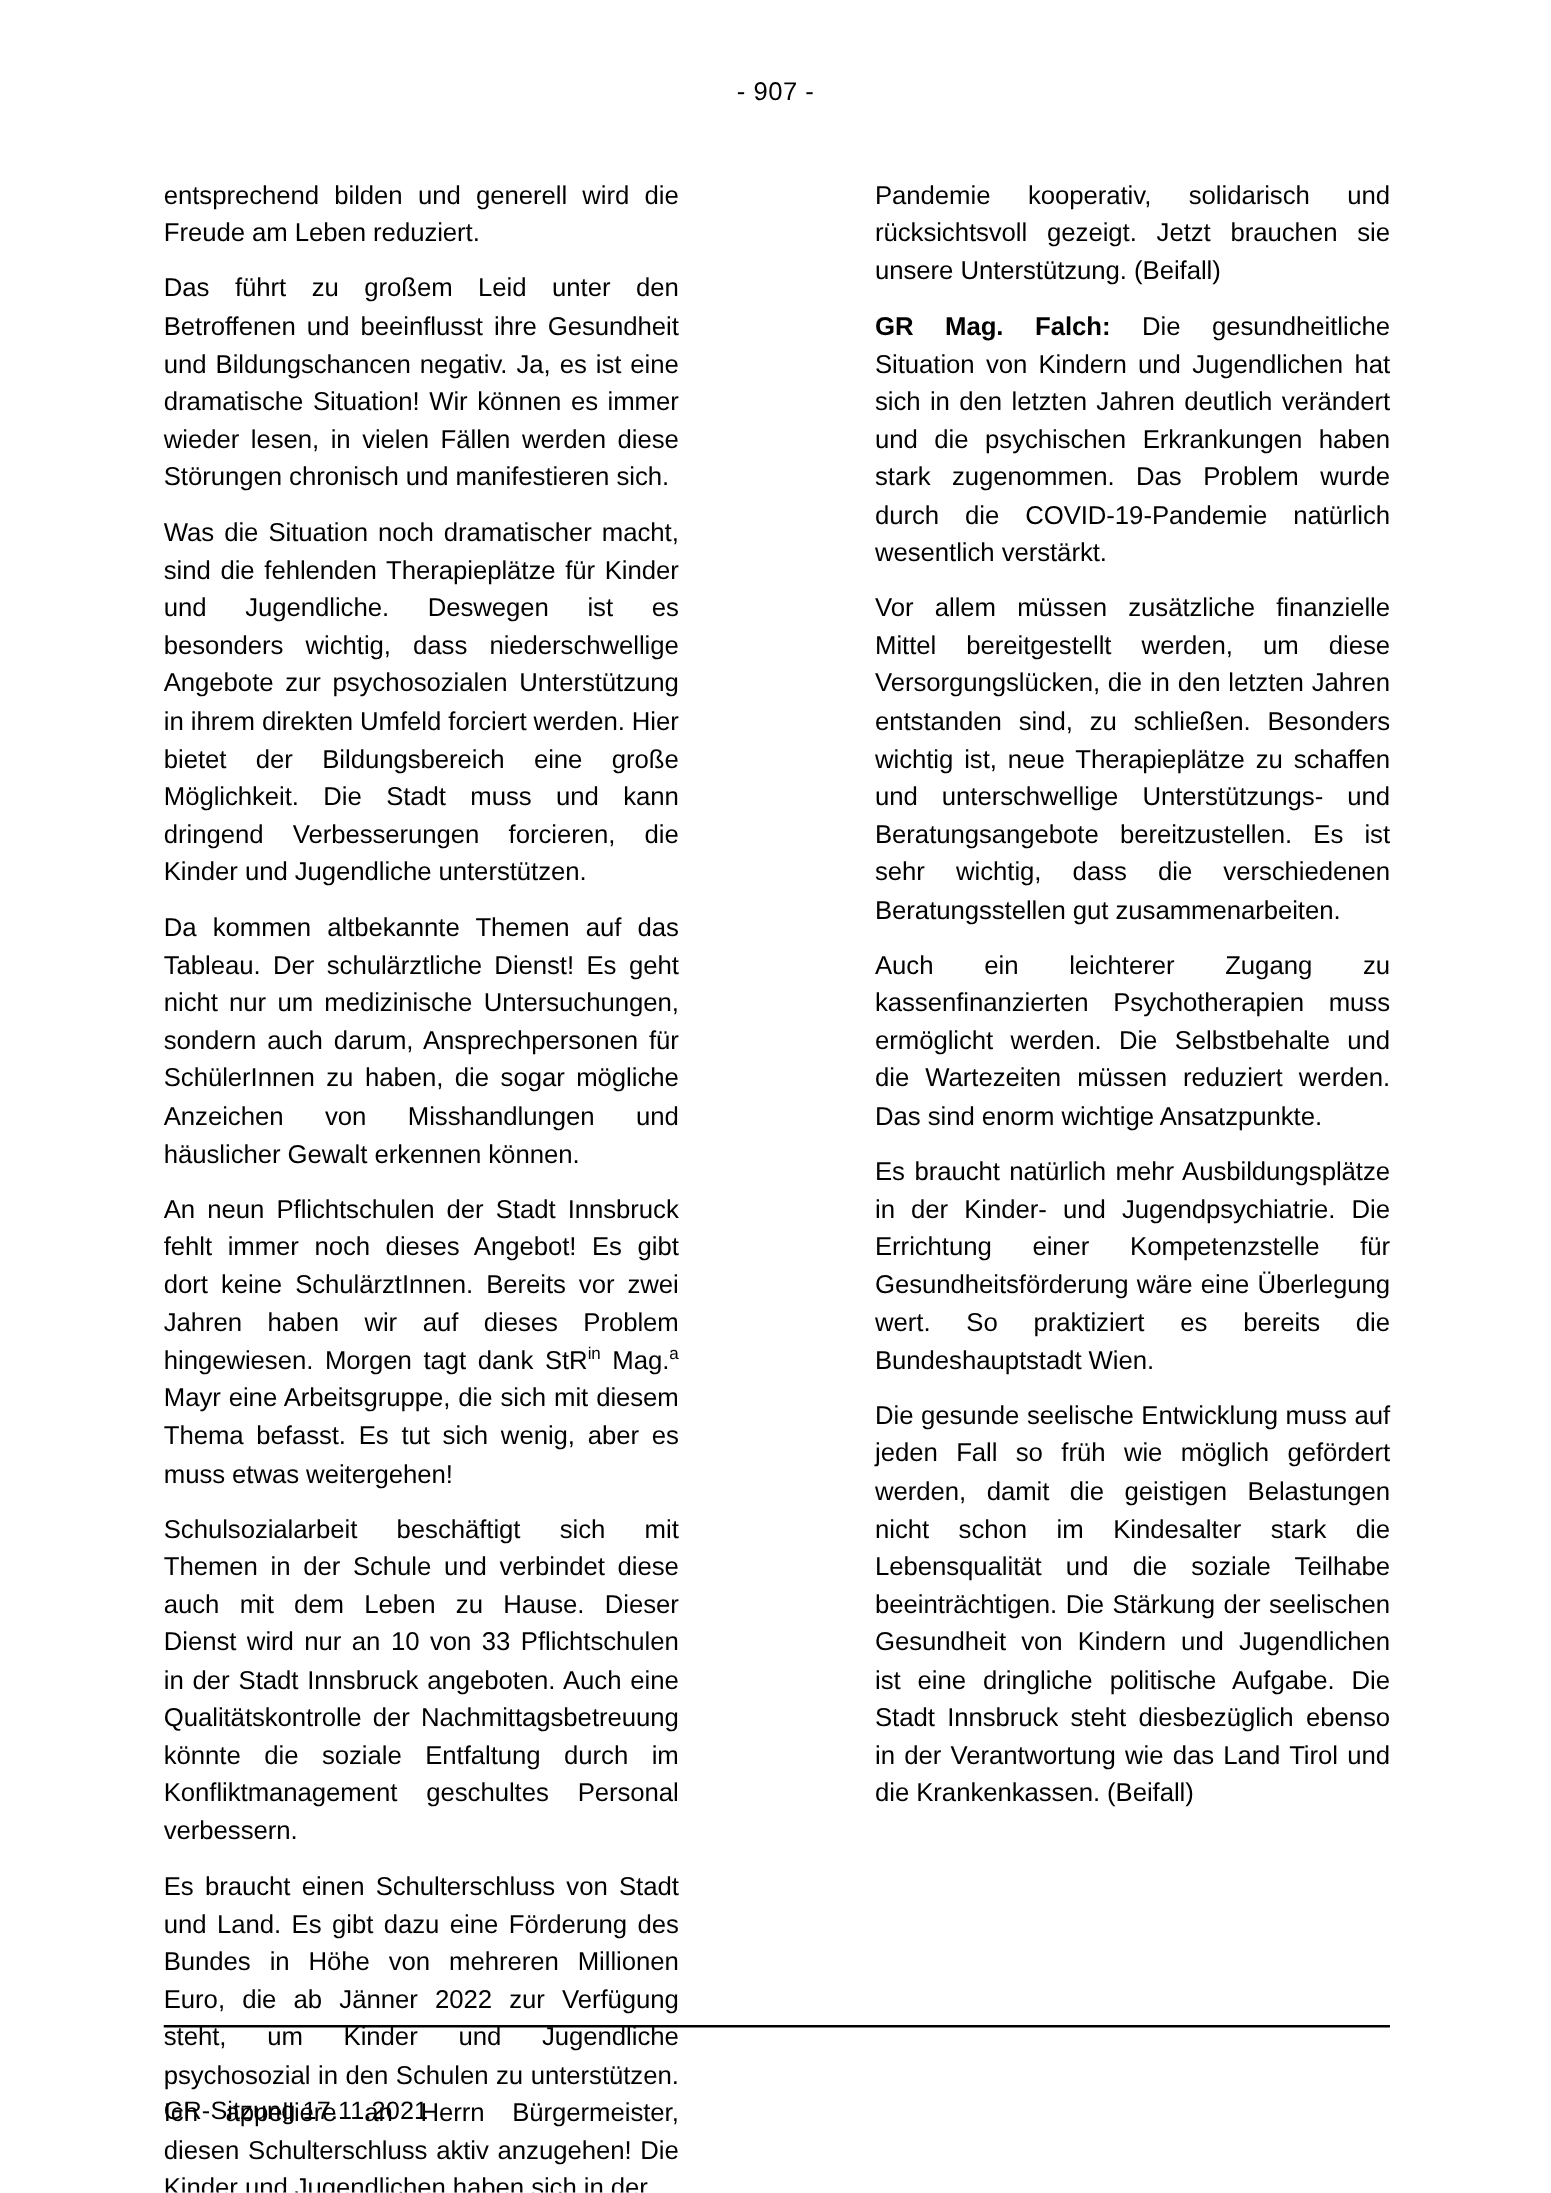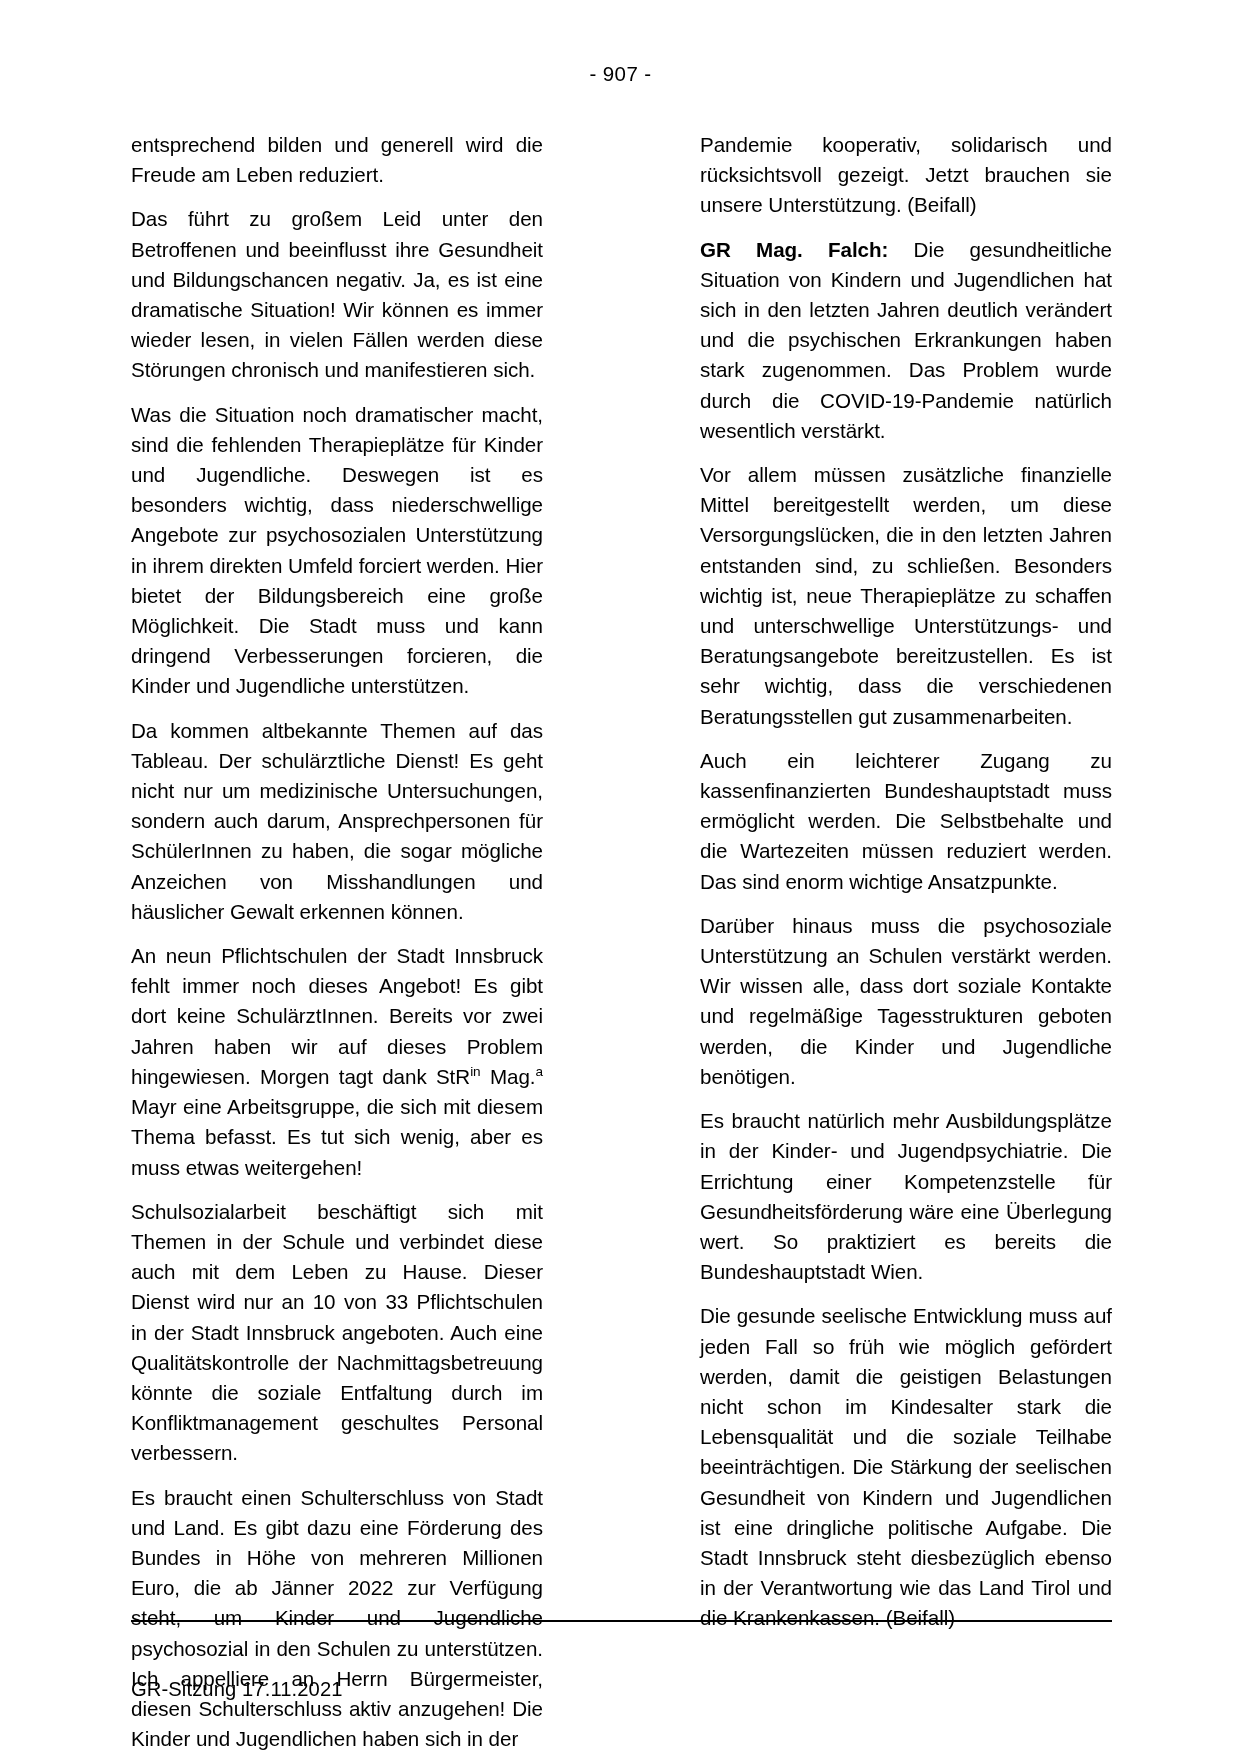--- a/index.html
+++ b/index.html
@@ -36,21 +36,21 @@
     top: 130px;
     left: 131px;
     width: 981px;
     display: flex;
     justify-content: space-between;
   }
   .column {
     width: 412px;
   }
   .column p {
-    margin: 0 0 14px 0;
+    margin: 12px 0 14px 0;
     font-size: 20.6px;
     line-height: 30.2px;
     text-align: justify;
     text-justify: inter-word;
     hyphens: manual;
     letter-spacing: -0.05px;
   }
   .column p:last-child {
     margin-bottom: 0;
   }
@@ -95,22 +95,21 @@
       <p>Da kommen altbekannte Themen auf das Tableau. Der schulärztliche Dienst! Es geht nicht nur um medizinische Untersuchungen, sondern auch darum, Ansprechpersonen für SchülerInnen zu haben, die sogar mögliche Anzeichen von Misshandlungen und häuslicher Gewalt erkennen können.</p>
       <p>An neun Pflichtschulen der Stadt Innsbruck fehlt immer noch dieses Angebot! Es gibt dort keine SchulärztInnen. Bereits vor zwei Jahren haben wir auf dieses Problem hingewiesen. Morgen tagt dank StR<sup>in</sup> Mag.<sup>a</sup> Mayr eine Arbeitsgruppe, die sich mit diesem Thema befasst. Es tut sich wenig, aber es muss etwas weitergehen!</p>
       <p>Schulsozialarbeit beschäftigt sich mit Themen in der Schule und verbindet diese auch mit dem Leben zu Hause. Dieser Dienst wird nur an 10 von 33 Pflichtschulen in der Stadt Innsbruck angeboten. Auch eine Qualitätskontrolle der Nachmittagsbetreuung könnte die soziale Entfaltung durch im Konfliktmanagement geschultes Personal verbessern.</p>
       <p>Es braucht einen Schulterschluss von Stadt und Land. Es gibt dazu eine Förderung des Bundes in Höhe von mehreren Millionen Euro, die ab Jänner 2022 zur Verfügung steht, um Kinder und Jugendliche psychosozial in den Schulen zu unterstützen. Ich appelliere an Herrn Bürgermeister, diesen Schulterschluss aktiv anzugehen! Die Kinder und Jugendlichen haben sich in der</p>
     </div>
 
     <div class="column">
       <p>Pandemie kooperativ, solidarisch und rücksichtsvoll gezeigt. Jetzt brauchen sie unsere Unterstützung. (Beifall)</p>
       <p><span class="speaker">GR Mag. Falch:</span> Die gesundheitliche Situation von Kindern und Jugendlichen hat sich in den letzten Jahren deutlich verändert und die psychischen Erkrankungen haben stark zugenommen. Das Problem wurde durch die COVID-19-Pandemie natürlich wesentlich verstärkt.</p>
       <p>Vor allem müssen zusätzliche finanzielle Mittel bereitgestellt werden, um diese Versorgungslücken, die in den letzten Jahren entstanden sind, zu schließen. Besonders wichtig ist, neue Therapieplätze zu schaffen und unterschwellige Unterstützungs- und Beratungsangebote bereitzustellen. Es ist sehr wichtig, dass die verschiedenen Beratungsstellen gut zusammenarbeiten.</p>
-      <p>Auch ein leichterer Zugang zu kassenfinanzierten Bundeshauptstadt muss ermöglicht werden. Die Selbstbehalte und die Wartezeiten müssen reduziert werden. Das sind enorm wichtige Ansatzpunkte.</p>
-      <p>Darüber hinaus muss die psychosoziale Unterstützung an Schulen verstärkt werden. Wir wissen alle, dass dort soziale Kontakte und regelmäßige Tagesstrukturen geboten werden, die Kinder und Jugendliche benötigen.</p>
+      <p>Auch ein leichterer Zugang zu kassenfinanzierten Psychotherapien muss ermöglicht werden. Die Selbstbehalte und die Wartezeiten müssen reduziert werden. Das sind enorm wichtige Ansatzpunkte.</p>
       <p>Es braucht natürlich mehr Ausbildungsplätze in der Kinder- und Jugendpsychiatrie. Die Errichtung einer Kompetenzstelle für Gesundheitsförderung wäre eine Überlegung wert. So praktiziert es bereits die Bundeshauptstadt Wien.</p>
       <p>Die gesunde seelische Entwicklung muss auf jeden Fall so früh wie möglich gefördert werden, damit die geistigen Belastungen nicht schon im Kindesalter stark die Lebensqualität und die soziale Teilhabe beeinträchtigen. Die Stärkung der seelischen Gesundheit von Kindern und Jugendlichen ist eine dringliche politische Aufgabe. Die Stadt Innsbruck steht diesbezüglich ebenso in der Verantwortung wie das Land Tirol und die Krankenkassen. (Beifall)</p>
     </div>
 
   </div>
 
   <div class="footer-rule"></div>
   <div class="footer-text">GR-Sitzung 17.11.2021</div>
 
 </div>

